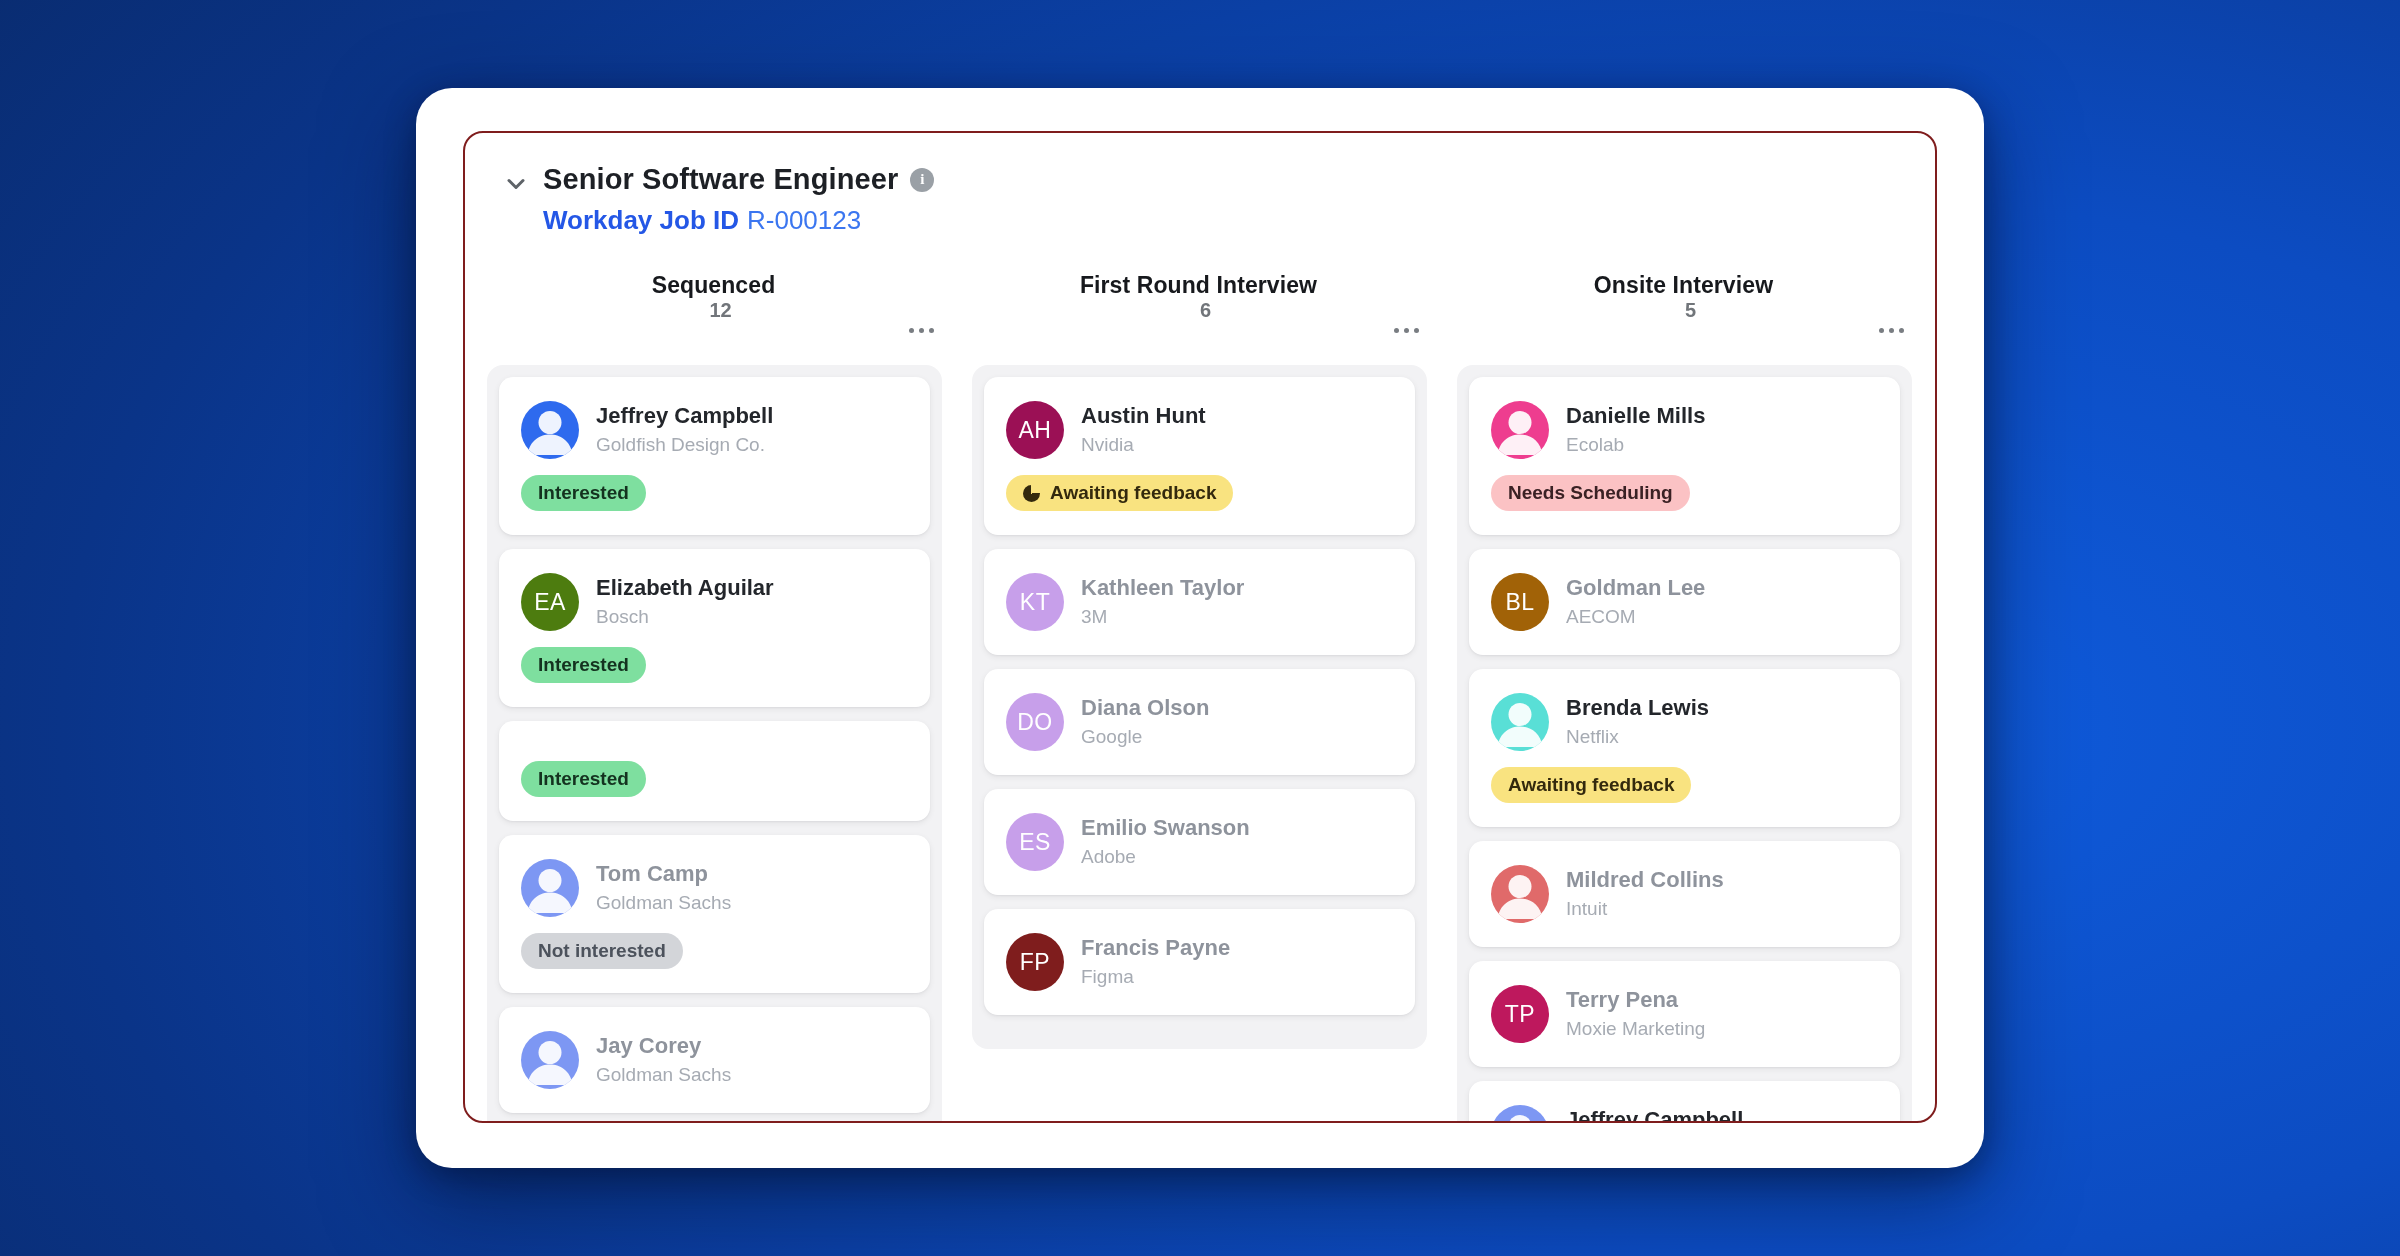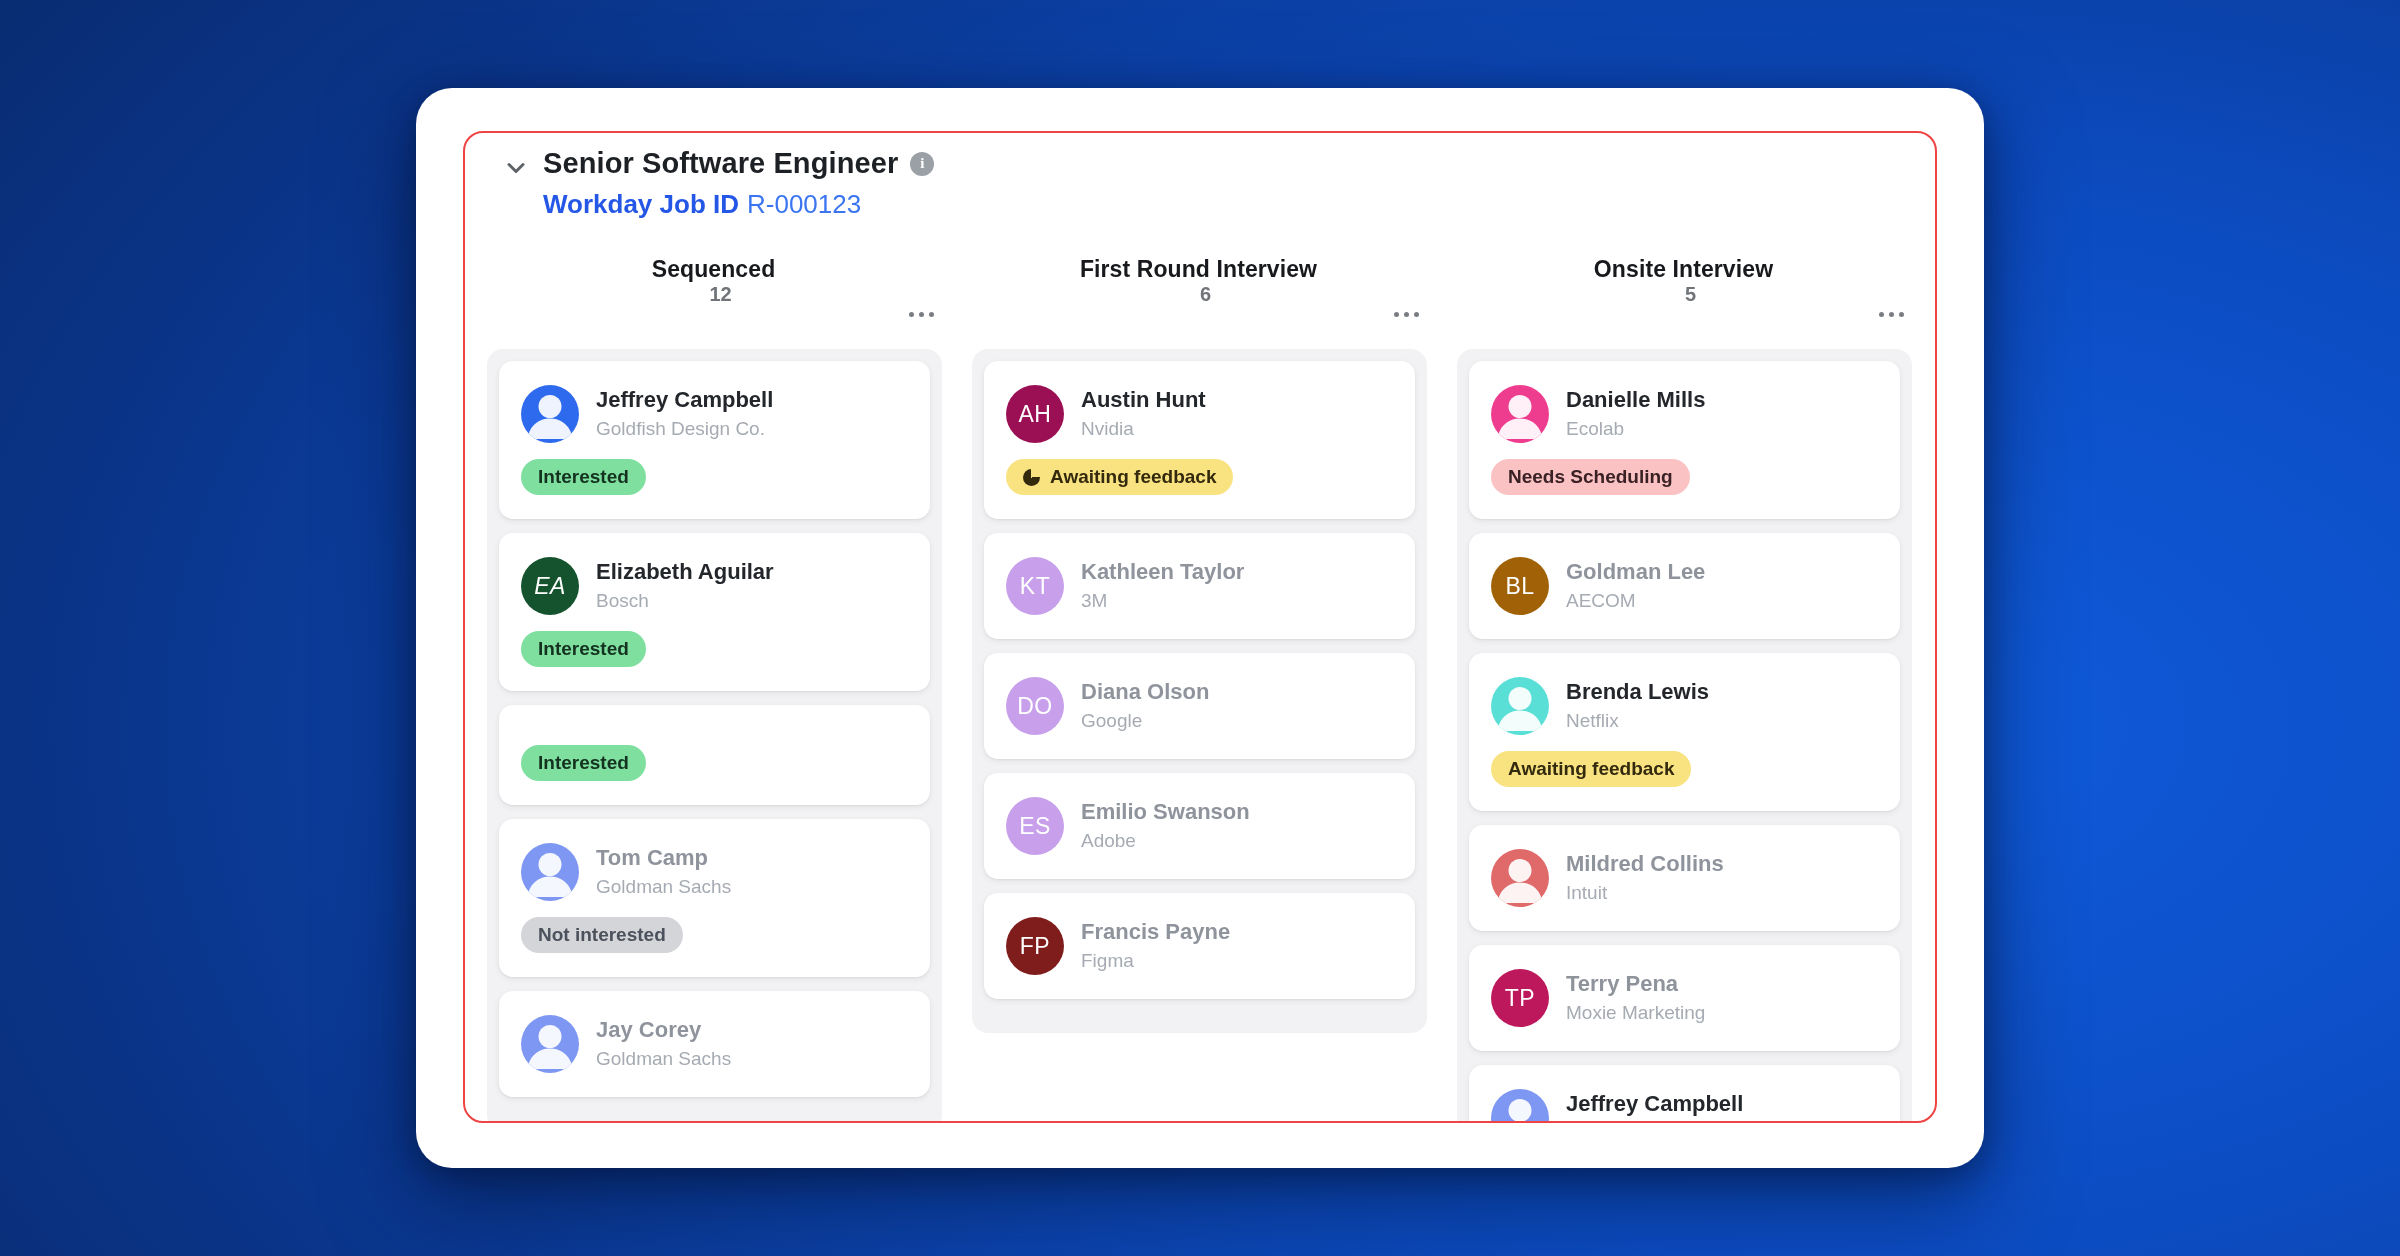--- a/index.html
+++ b/index.html
@@ -9,22 +9,22 @@
     background:
       radial-gradient(130% 150% at 78% 58%, #0F5BDC 0%, #0C4CC2 28%, #0A3488 58%, #081D44 100%);
   }
   .window{
     position:absolute;left:416px;top:88px;width:1568px;height:1080px;
     background:#ffffff;border-radius:36px;
     box-shadow:0 30px 90px rgba(2,10,34,.5), 0 8px 30px rgba(2,10,34,.35);
   }
   .panel{
     position:absolute;left:47px;right:47px;top:43px;bottom:45px;
-    border:2px solid #ef4444;border-radius:20px;
-    padding:8px 22px;box-sizing:border-box;overflow:hidden;background:#fff;
+    border:2px solid #7f1d1d;border-radius:20px;
+    padding:24px 22px;box-sizing:border-box;overflow:hidden;background:#fff;
   }
   
   .panel-header{display:flex;align-items:flex-start;margin:6px 0 0 12px;}
   .chev-btn{background:none;border:none;padding:2px;margin:4px 10px 0 0;cursor:pointer;line-height:0;}
   .title-row{display:flex;align-items:center;gap:12px;}
   .job-title{margin:0;font-size:29px;font-weight:600;color:#1D2025;letter-spacing:.1px;}
   .info-dot{
     width:24px;height:24px;border-radius:50%;background:#9AA0A6;color:#fff;
     font-size:15px;font-weight:700;display:flex;align-items:center;justify-content:center;
     font-family:"Liberation Serif",serif;cursor:pointer;
@@ -139,21 +139,21 @@
                 </svg>
               </div>
               <div class="who">
                 <div class="cname">Jeffrey Campbell</div>
                 <div class="ccompany">Goldfish Design Co.</div>
               </div>
             </div><span class="badge" style="background:#7EDF9F;color:#14321F;">
               <span>Interested</span>
             </span></article>
           <article class="card"><div class="card-top">
-              <div class="avatar" style="background:#14532d;font-style:italic;">
+              <div class="avatar" style="background:#4d7c0f;">
                 <span>EA</span>
               </div>
               <div class="who">
                 <div class="cname">Elizabeth Aguilar</div>
                 <div class="ccompany">Bosch</div>
               </div>
             </div><span class="badge" style="background:#7EDF9F;color:#14321F;">
               <span>Interested</span>
             </span></article>
           <article class="card"><span class="badge" style="background:#7EDF9F;color:#14321F;">

